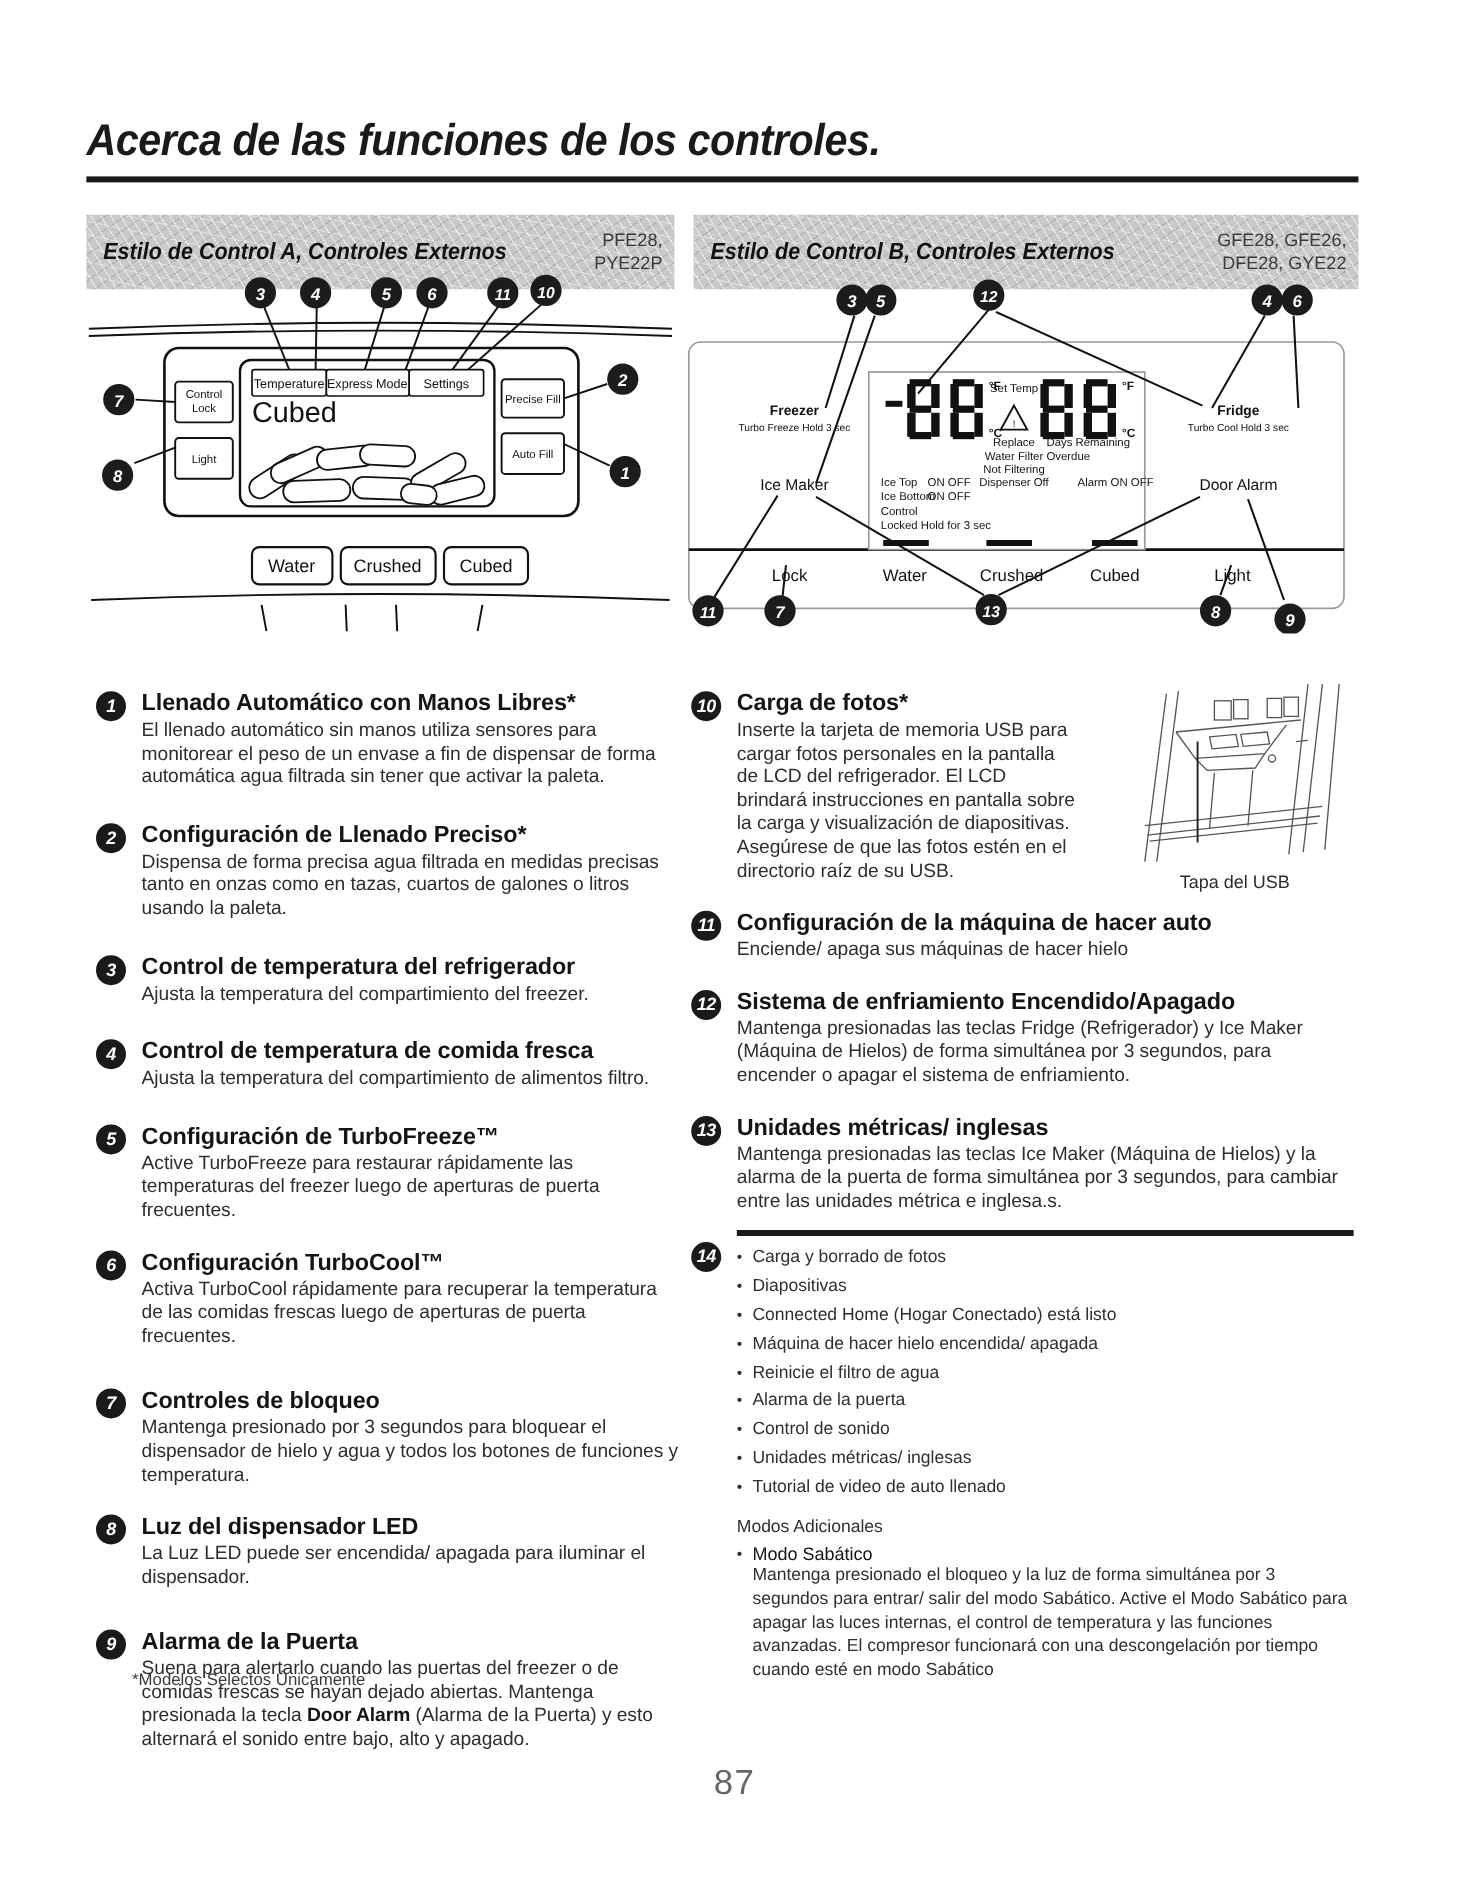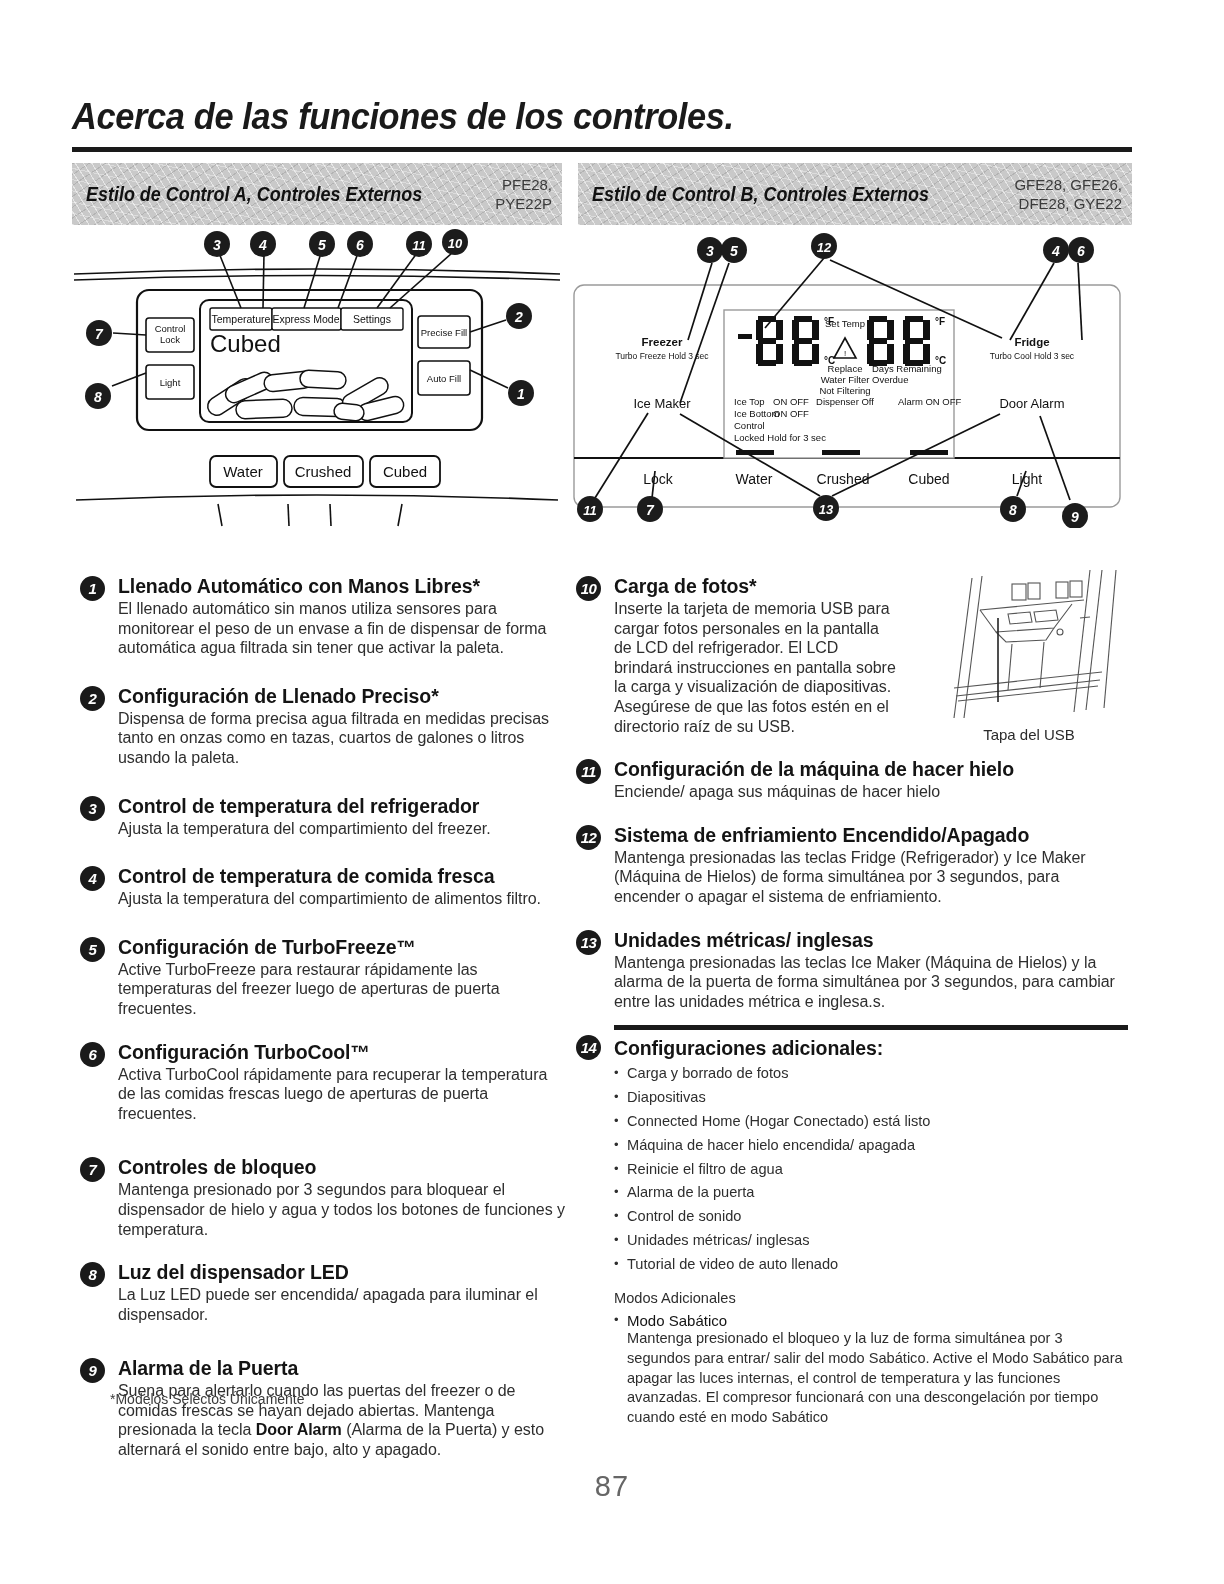--- a/index.html
+++ b/index.html
@@ -27,21 +27,21 @@
   .title-rule { position:absolute; left:72px; top:147px; width:1060px; height:5px; background:#1a1a1a; }
 
   
   .hdr {
     position:absolute; height:62px;
     background:#c9c9c9;
     background-image:
       repeating-linear-gradient(58deg, rgba(255,255,255,.55) 0 1px, rgba(255,255,255,0) 1px 7px),
       repeating-linear-gradient(-34deg, rgba(120,120,120,.28) 0 1px, rgba(255,255,255,0) 1px 9px),
       repeating-linear-gradient(12deg, rgba(255,255,255,.35) 0 1px, rgba(255,255,255,0) 1px 11px);
-    display:flex; align-items:center;
+    display:flex; align-items:center;margin-top:16px;
   }
   .hdr-a { left:72px; top:163px; width:490px; }
   .hdr-b { left:578px; top:163px; width:554px; }
   .hdr-title {
     font-style:italic; font-weight:bold; font-size:19.5px;
     transform:scaleX(0.92); transform-origin:left center;
     margin-left:14px; white-space:nowrap; color:#111;
   }
   .hdr-models {
     margin-left:auto; margin-right:10px;
@@ -456,41 +456,40 @@
     </div>
 
     <div class="item gap-md" style="width:330px;">
       <span class="bullet-num">10</span>
       <h3>Carga de fotos*</h3>
       <p>Inserte la tarjeta de memoria USB para cargar fotos personales en la pantalla de LCD del refrigerador. El LCD brindará instrucciones en pantalla sobre la carga y visualización de diapositivas. Asegúrese de que las fotos estén en el directorio raíz de su USB.</p>
     </div>
 
     <div class="item gap-md">
       <span class="bullet-num">11</span>
-      <h3>Configuración de la máquina de hacer hielo</h3>
+      <h3>Configuración de la máquina de hacer auto</h3>
       <p>Enciende/ apaga sus máquinas de hacer hielo</p>
     </div>
 
     <div class="item gap-md">
       <span class="bullet-num">12</span>
       <h3>Sistema de enfriamiento Encendido/Apagado</h3>
       <p>Mantenga presionadas las teclas Fridge (Refrigerador) y Ice Maker (Máquina de Hielos) de forma simultánea por 3 segundos, para encender o apagar el sistema de enfriamiento.</p>
     </div>
 
     <div class="item" style="margin-bottom:14px;">
       <span class="bullet-num">13</span>
       <h3>Unidades métricas/ inglesas</h3>
       <p>Mantenga presionadas las teclas Ice Maker (Máquina de Hielos) y la alarma de la puerta de forma simultánea por 3 segundos, para cambiar entre las unidades métrica e inglesa.s.</p>
     </div>
 
     <div class="rule-14"></div>
 
     <div class="item" style="margin-bottom:0;">
       <span class="bullet-num" style="top:-2px;">14</span>
-      <h3>Configuraciones adicionales:</h3>
       <ul class="settings-list">
         <li>Carga y borrado de fotos</li>
         <li>Diapositivas</li>
         <li>Connected Home (Hogar Conectado) está listo</li>
         <li>Máquina de hacer hielo encendida/ apagada</li>
         <li>Reinicie el filtro de agua</li>
         <li>Alarma de la puerta</li>
         <li>Control de sonido</li>
         <li>Unidades métricas/ inglesas</li>
         <li>Tutorial de video de auto llenado</li>

